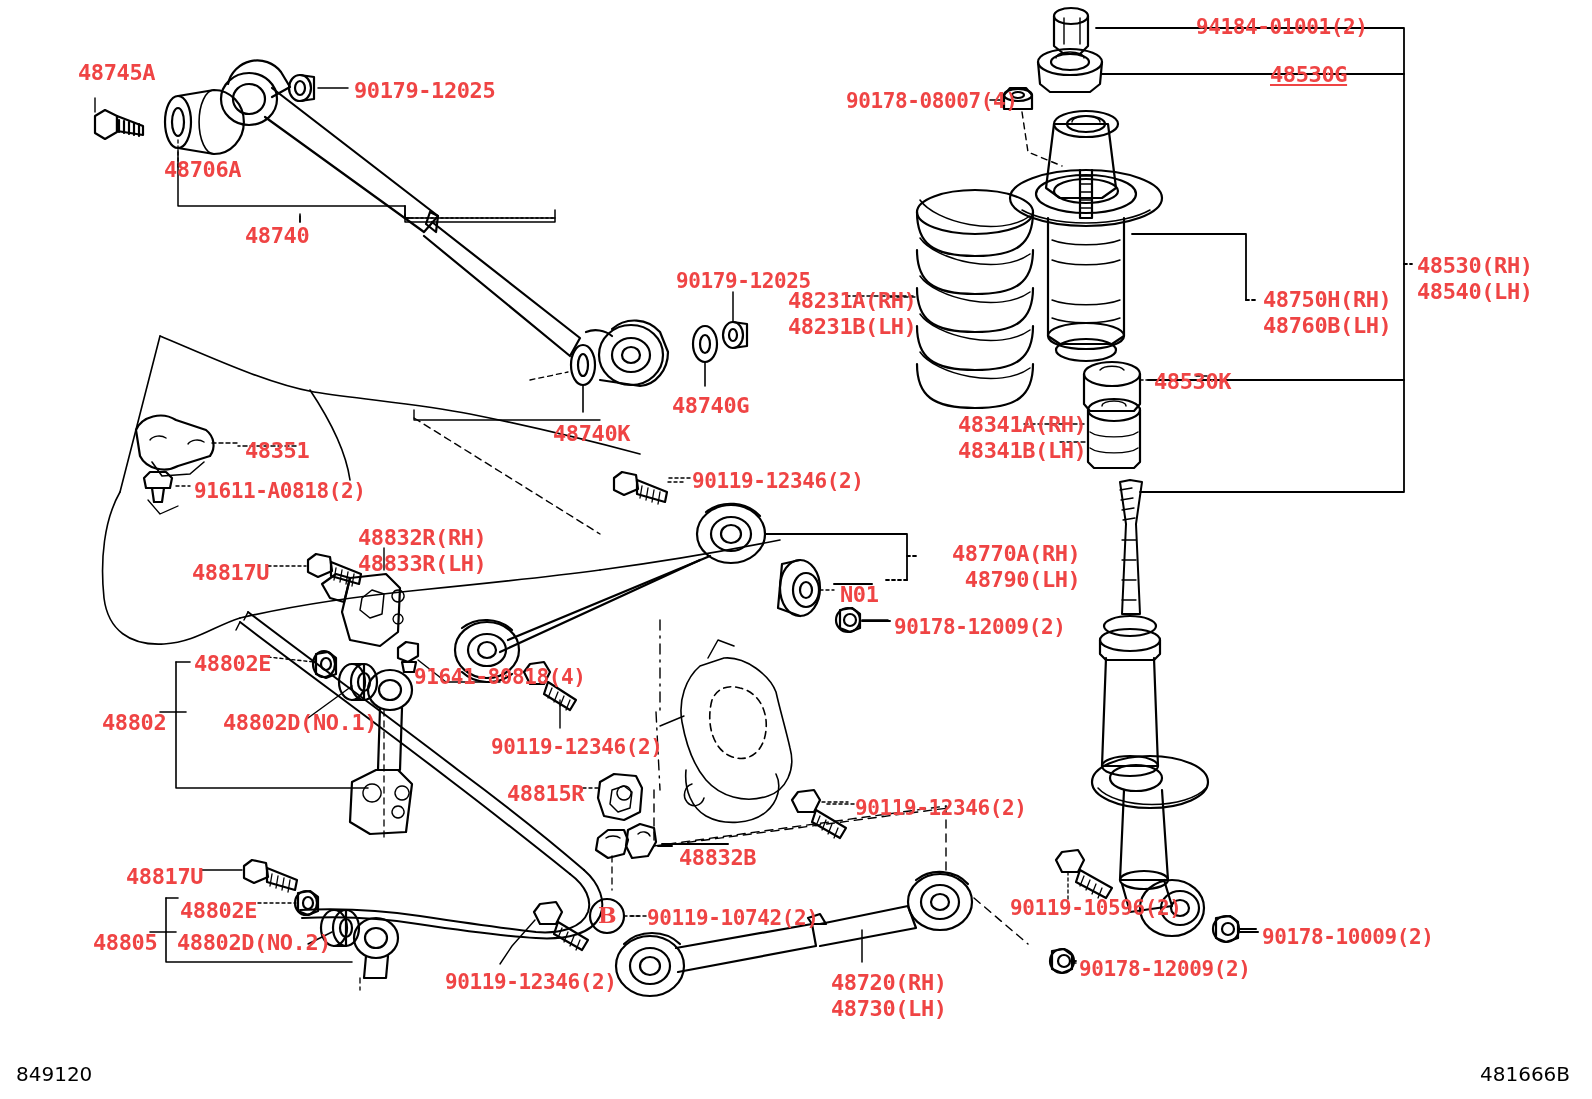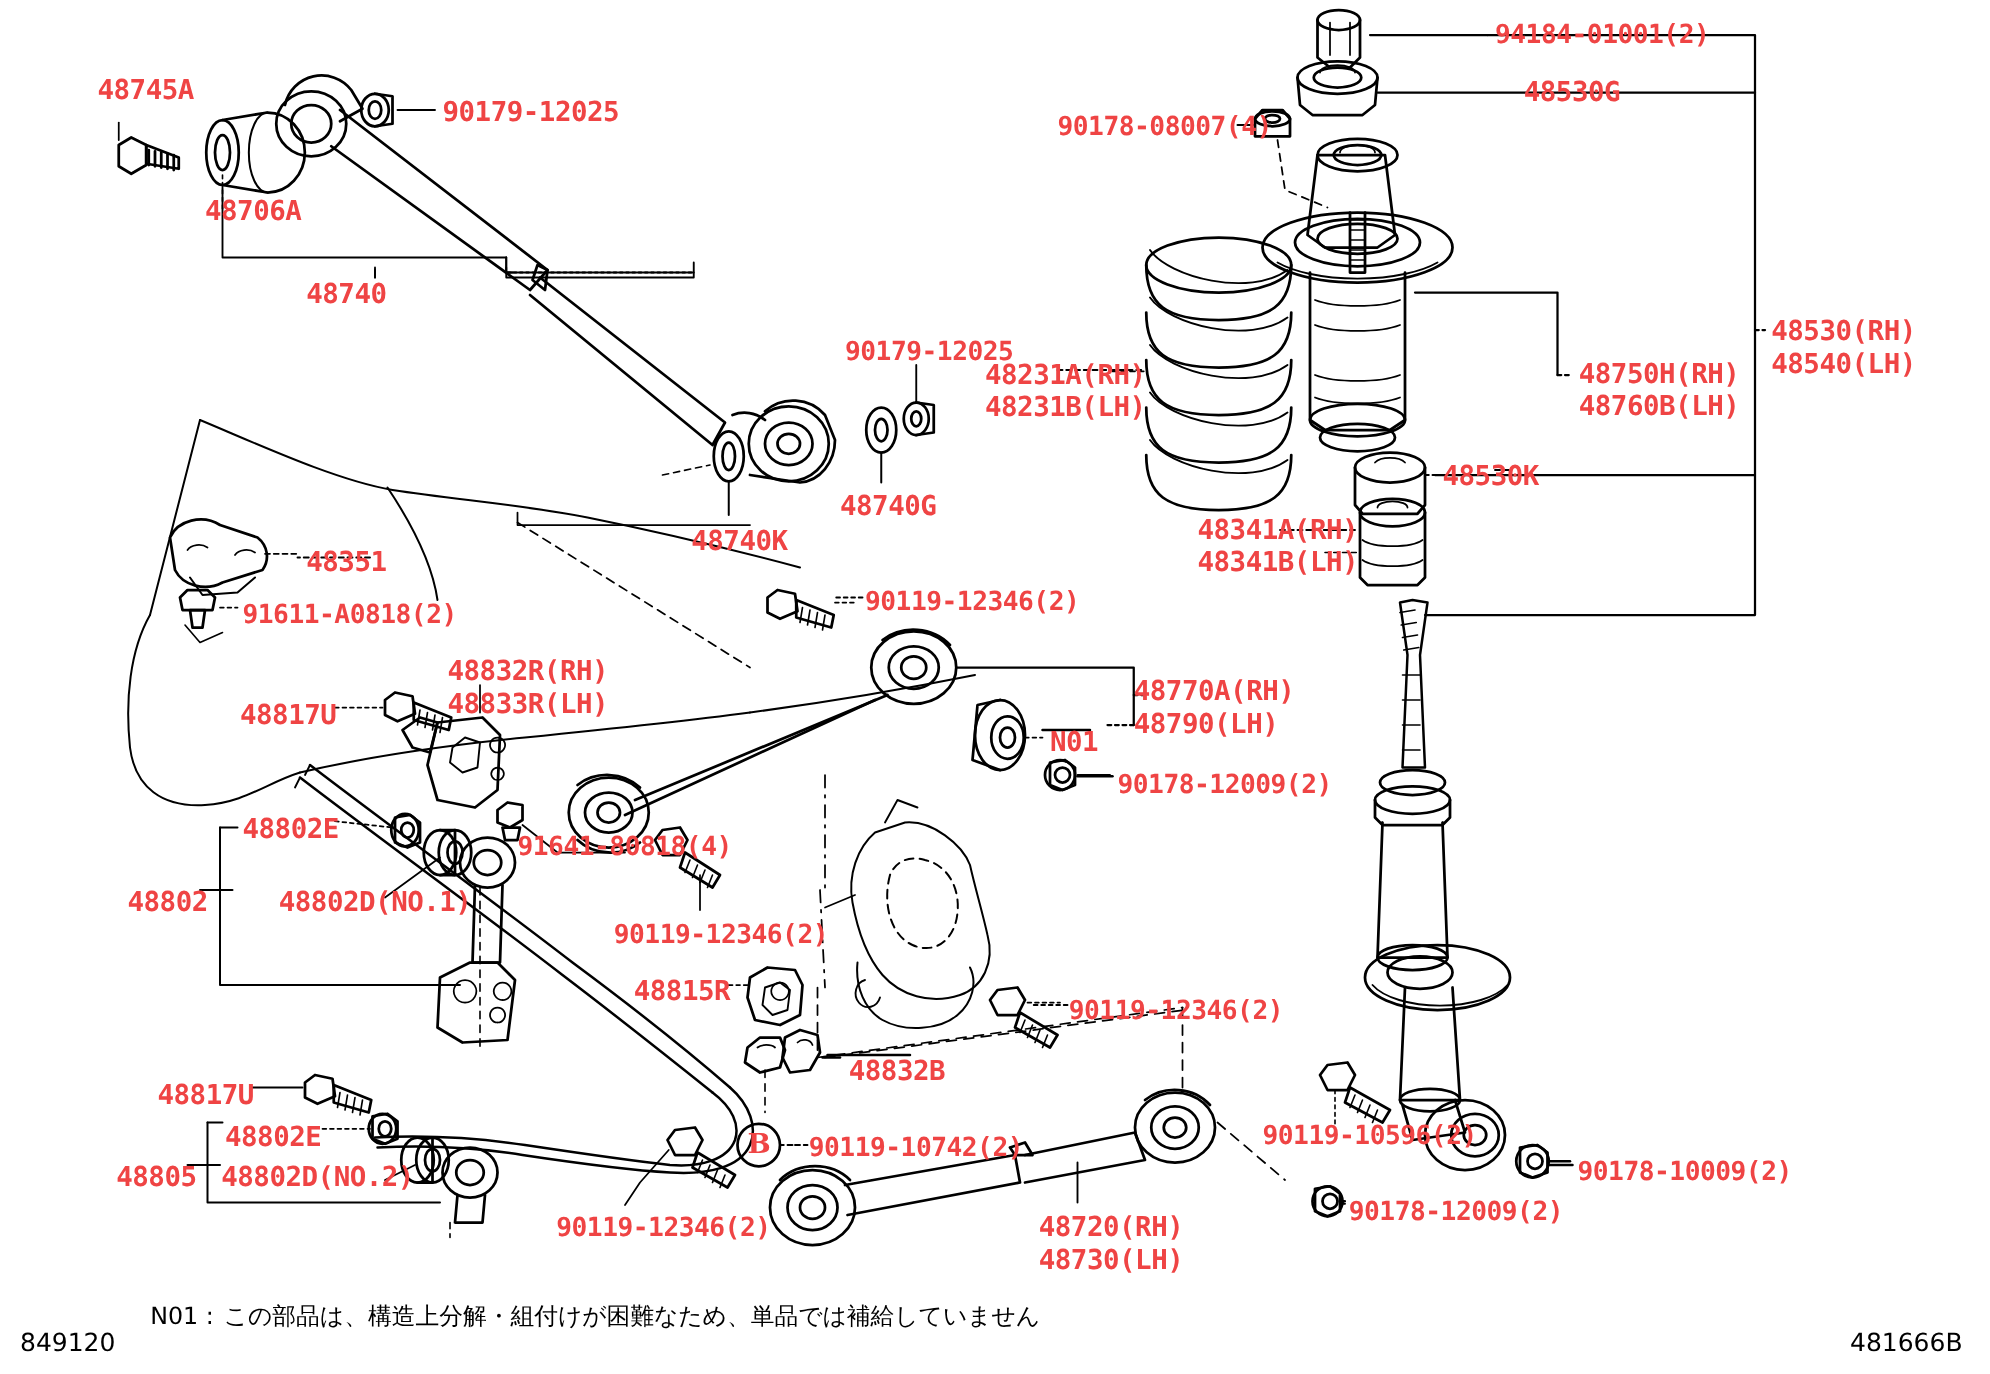--- a/index.html
+++ b/index.html
@@ -530,41 +530,41 @@
 
     </g>
   </svg>
 
   <div id="labels">
       <div class="lbl s22" style="left: 78px; top: 60px;">48745A</div>
       <div class="lbl s22" style="left: 354px; top: 78px;">90179-12025</div>
       <div class="lbl s22" style="left: 164px; top: 157px;">48706A</div>
       <div class="lbl s22" style="left: 245px; top: 223px;">48740</div>
       <div class="lbl s21" style="left: 1196px; top: 15px;">94184-01001(2)</div>
-      <div class="lbl s22" style="left: 1219px; top: 62px;">48530G</div>
+      <div class="lbl s22" style="left: 1270px; top: 62px; text-decoration: underline;">48530G</div>
       <div class="lbl s21" style="left: 846px; top: 89px;">90178-08007(4)</div>
       <div class="lbl s21" style="left: 676px; top: 269px;">90179-12025</div>
       <div class="lbl s22" style="left: 788px; top: 288px;">48231A(RH)
 48231B(LH)</div>
       <div class="lbl s22" style="left: 1417px; top: 253px;">48530(RH)
 48540(LH)</div>
       <div class="lbl s22" style="left: 1263px; top: 287px;">48750H(RH)
 48760B(LH)</div>
       <div class="lbl s22" style="left: 672px; top: 393px;">48740G</div>
       <div class="lbl s22" style="left: 553px; top: 421px;">48740K</div>
       <div class="lbl s22" style="left: 1154px; top: 369px;">48530K</div>
       <div class="lbl s22" style="left: 958px; top: 412px;">48341A(RH)
 48341B(LH)</div>
       <div class="lbl s22" style="left: 245px; top: 438px;">48351</div>
       <div class="lbl s21" style="left: 194px; top: 479px;">91611-A0818(2)</div>
       <div class="lbl s21" style="left: 692px; top: 469px;">90119-12346(2)</div>
       <div class="lbl s22" style="left: 358px; top: 525px;">48832R(RH)
 48833R(LH)</div>
       <div class="lbl s22" style="left: 192px; top: 560px;">48817U</div>
-      <div class="lbl s22" style="left: 907px; top: 541px;">48770A(RH)
+      <div class="lbl s22" style="left: 952px; top: 541px; text-align: right;">48770A(RH)
 48790(LH)</div>
       <div class="lbl s22" style="left: 840px; top: 582px;">N01</div>
       <div class="lbl s21" style="left: 894px; top: 615px;">90178-12009(2)</div>
       <div class="lbl s22" style="left: 194px; top: 651px;">48802E</div>
       <div class="lbl s21" style="left: 414px; top: 665px;">91641-80818(4)</div>
       <div class="lbl s22" style="left: 102px; top: 710px;">48802</div>
       <div class="lbl s22" style="left: 187px; top: 710px; margin-left: 36px;">48802D(NO.1)</div>
       <div class="lbl s21" style="left: 491px; top: 735px;">90119-12346(2)</div>
       <div class="lbl s22" style="left: 507px; top: 781px;">48815R</div>
       <div class="lbl s21" style="left: 855px; top: 796px;">90119-12346(2)</div>
@@ -575,22 +575,19 @@
       <div class="lbl s21" style="left: 1262px; top: 925px;">90178-10009(2)</div>
       <div class="lbl s21" style="left: 647px; top: 906px;">90119-10742(2)</div>
       <div class="lbl s22" style="left: 93px; top: 930px;">48805</div>
       <div class="lbl s22" style="left: 177px; top: 930px;">48802D(NO.2)</div>
       <div class="lbl s21" style="left: 1079px; top: 957px;">90178-12009(2)</div>
       <div class="lbl s21" style="left: 445px; top: 970px;">90119-12346(2)</div>
       <div class="lbl s22" style="left: 831px; top: 970px;">48720(RH)
 48730(LH)</div>
     </div>
 
-  <div class="note" style="left:96px; top:1018px;">
-    <span>N01</span><span style="padding:0 8px 0 6px;">:</span><span>この部品は、構造上分解・組付けが困難なため、単品では補給していません</span>
-  </div>
 
   <div class="foot" style="left:16px; top:1062px;">849120</div>
   <div class="foot" style="left:1480px; top:1062px;">481666B</div>
 
   <div class="lbl s22" style="left:598px; top:903px; font-family:'DejaVu Serif', serif;">B</div>
 
 </div>
 
 </body></html>

